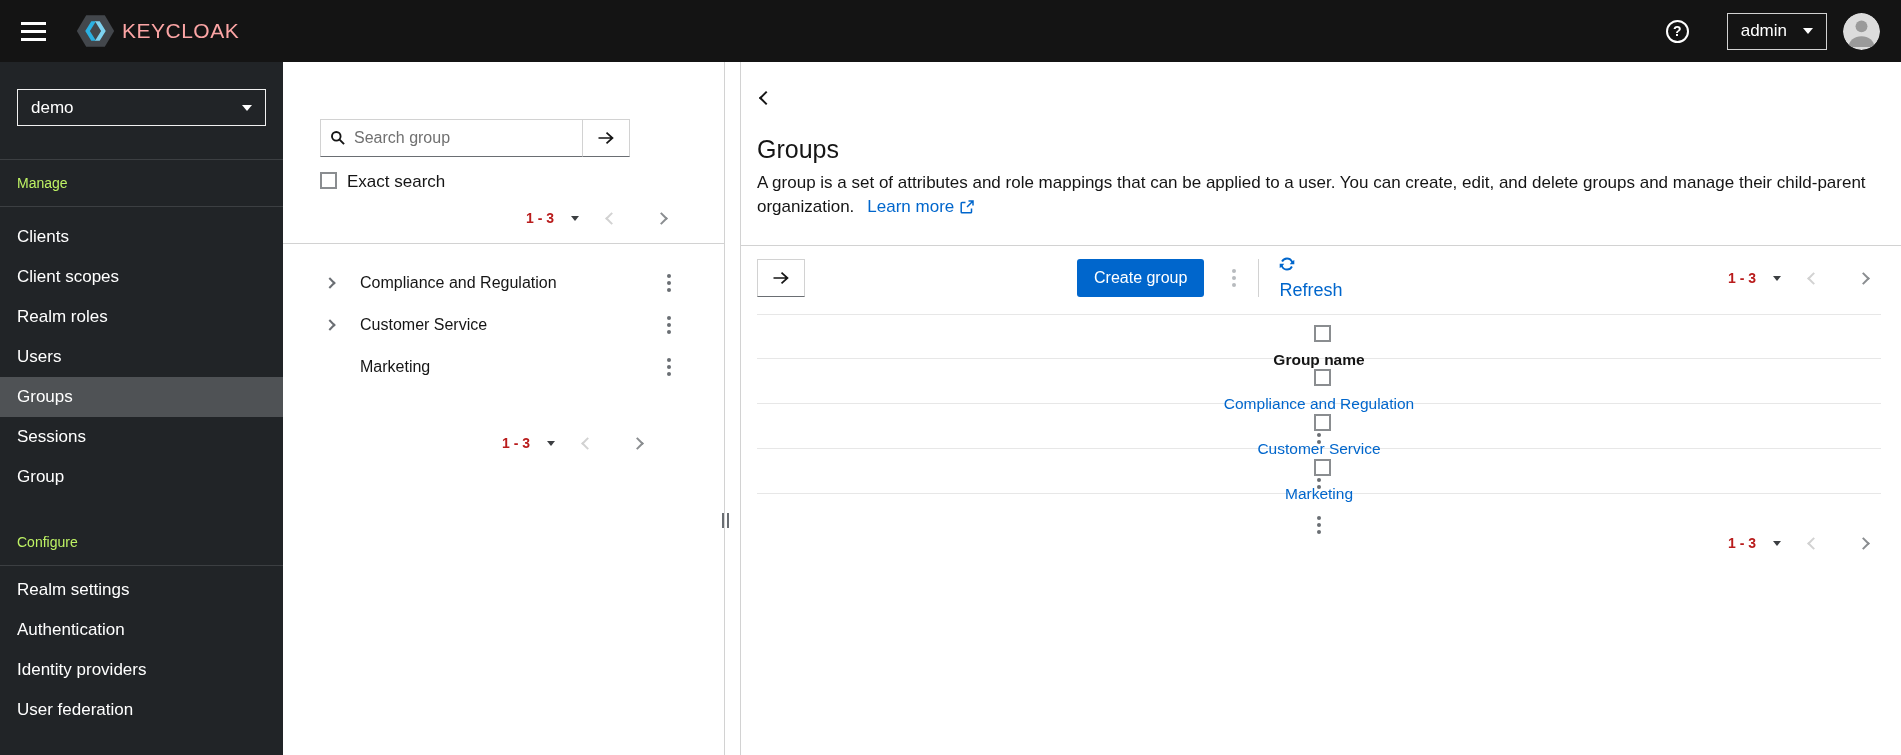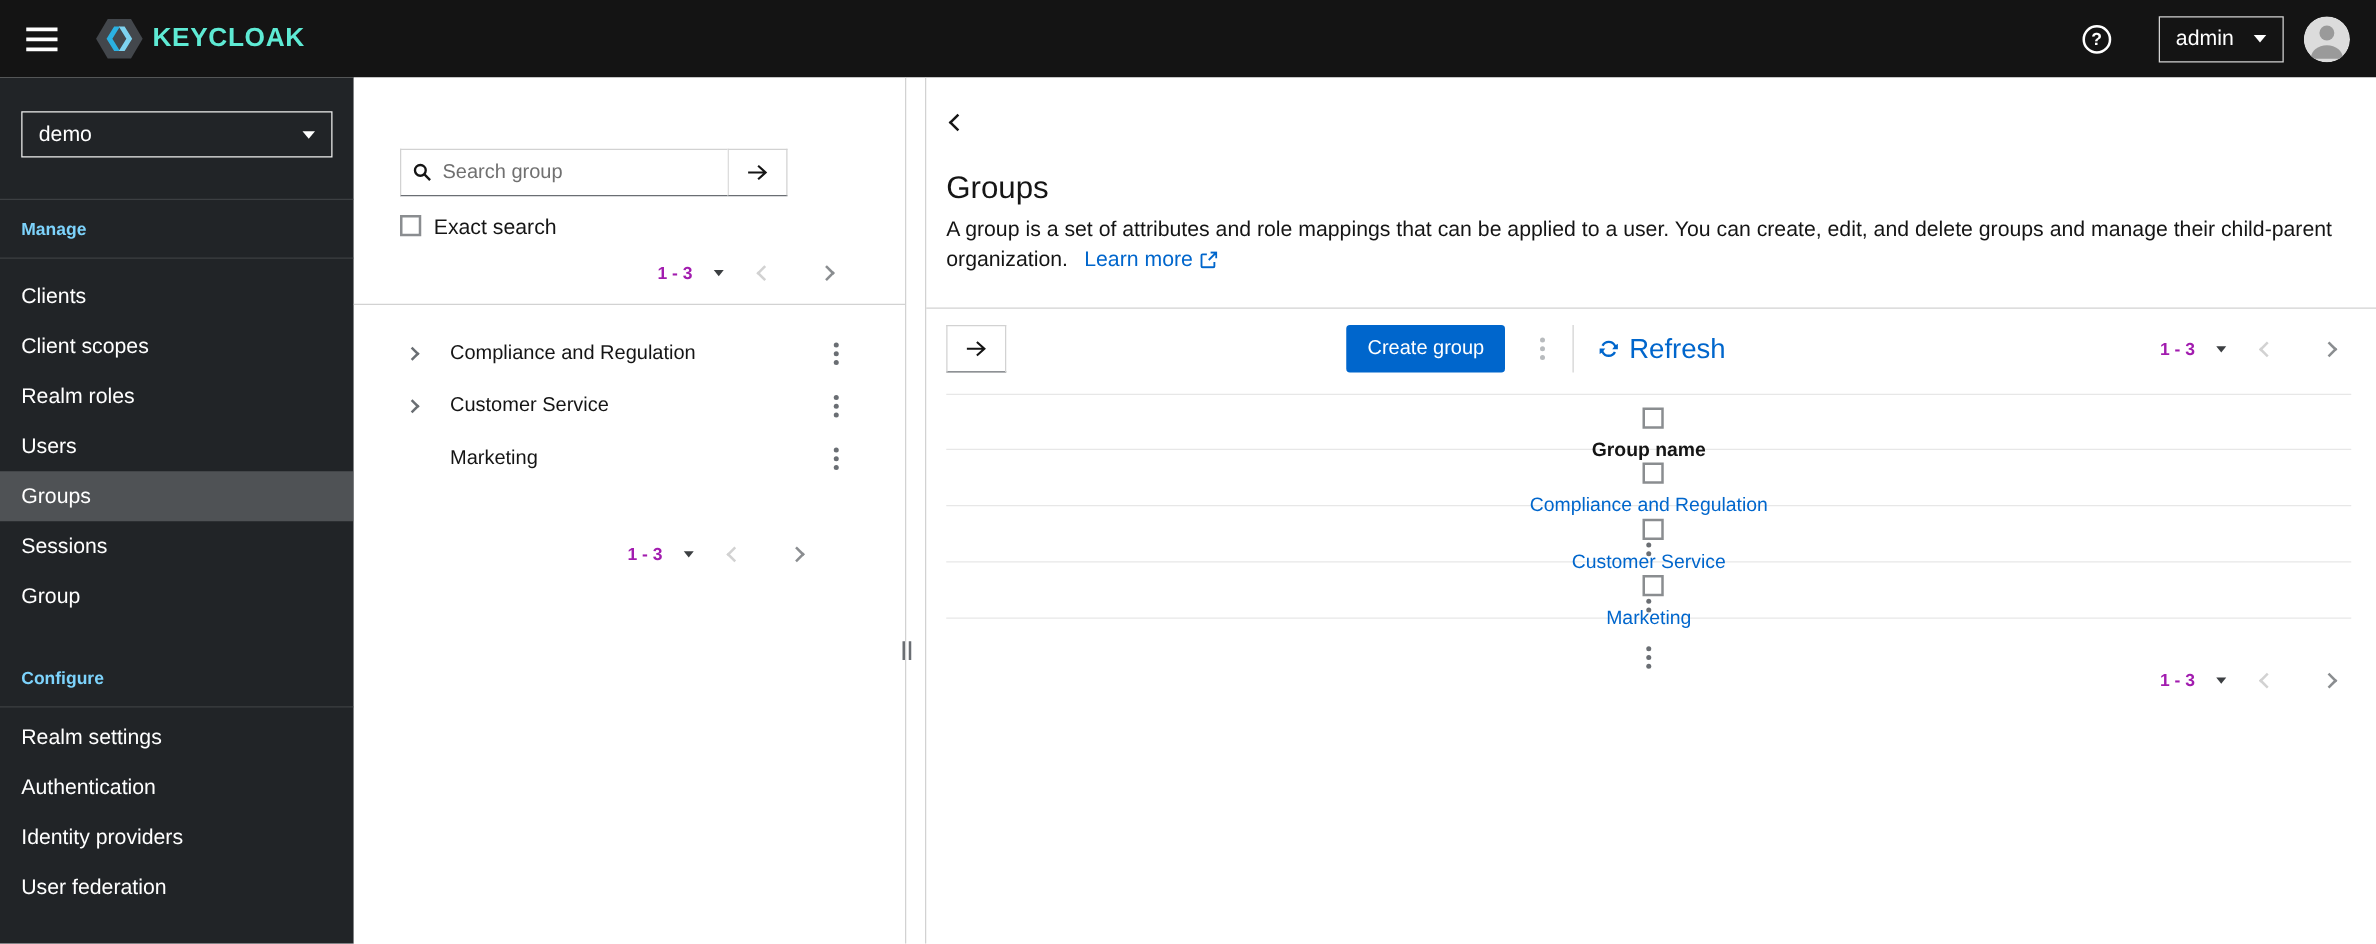--- a/index.html
+++ b/index.html
@@ -12,39 +12,39 @@
   button { background:transparent; border:0; padding:0; font:inherit; color:inherit; cursor:pointer; }
   a { cursor:pointer; }
 
   .app { display:flex; flex-direction:column; width:100%; height:100%; }
 
   
   .masthead { flex:0 0 62px; background:#141414; display:flex; align-items:center; padding:0 21px; }
   .burger { display:flex; flex-direction:column; gap:5px; width:25px; margin-right:29px; }
   .burger i { display:block; height:3px; background:#fff; }
   .brand { display:flex; align-items:center; gap:6px; }
-  .brand-text { font-size:21px; font-weight:700; color:#5eead4; letter-spacing:.5px; }
+  .brand-text { font-size:21px; font-weight:400; color:#fca5a5; letter-spacing:.5px; }
   .mast-right { margin-left:auto; display:flex; align-items:center; }
   .help-btn { width:23px; height:23px; border:2px solid #fff; border-radius:50%; color:#fff;
     font-size:14px; font-weight:700; display:flex; align-items:center; justify-content:center; }
   .user-dd { height:37px; border:1px solid #d2d2d2; display:flex; align-items:center; gap:16px;
     padding:0 13px; color:#fff; font-size:17px; margin-left:38px; }
   .caret { width:0; height:0; border-left:5px solid transparent; border-right:5px solid transparent; border-top:6px solid #fff; }
   .caret.dark { border-left-width:4px; border-right-width:4px; border-top-width:5px; border-top-color:#3c3f42; }
   .avatar { width:37px; height:37px; border-radius:50%; overflow:hidden; margin-left:16px; display:block; }
 
   .frame { flex:1; display:flex; min-height:0; }
 
   
   .sidebar { flex:0 0 283px; background:#212427; }
   .realm-select { margin:27px 17px 0; height:37px; border:1px solid #f0f0f0; display:flex; align-items:center;
     justify-content:space-between; padding:0 13px; color:#fff; font-size:17px; width:calc(100% - 34px); }
   .sb-divider { border:none; border-top:1px solid #3c3f42; margin:0; }
   .sb-divider.m1 { margin-top:33px; }
-  .sb-section-label { color:#7dd3fc; font-size:14px; padding:15px 17px;font-weight:bold; }
+  .sb-section-label { color:#bef264; font-size:14px; padding:15px 17px; }
   .nav { list-style:none; margin:10px 0 0; padding:0; }
   .nav.second { margin-top:4px; }
   .nav li { height:40px; display:flex; align-items:center; padding:0 17px; color:#fff; font-size:17px; cursor:pointer; }
   .nav li.active { background:#4f5255; }
   .configure-block { margin-top:22px; }
 
   
   .tree-panel { flex:0 0 442px; background:#fff; border-right:1px solid #d2d2d2; padding:57px 45px 18px 37px; position:relative; }
   .splitter { position:absolute; right:-5px; top:451px; display:flex; gap:3px; z-index:3; }
   .splitter i { width:2px; height:15px; background:#6a6e73; }
@@ -58,21 +58,21 @@
     padding:0 8px 0 33px; font:inherit; font-size:16px; color:#151515; outline:none; background:#fff; }
   .text-input::placeholder { color:#707070; opacity:1; }
   .ig-btn { width:48px; border:1px solid #d2d2d2; border-bottom-color:#6a6e73; background:#fff;
     display:flex; align-items:center; justify-content:center; }
 
   .exact-row { display:flex; align-items:flex-start; gap:10px; margin-top:15px; font-size:17px; cursor:pointer; }
   input.cbx { appearance:none; -webkit-appearance:none; width:17px; height:17px; border:2px solid #8a8d90;
     background:#fff; margin:0; cursor:pointer; }
 
   .pagination { display:flex; align-items:center; height:24px; }
-  .pag-range { display:flex; align-items:center; gap:17px; font-size:14px; font-weight:700; color:#a21caf; }
+  .pag-range { display:flex; align-items:center; gap:17px; font-size:14px; font-weight:700; color:#b91c1c; }
   .pag-btn { padding:0 13px; margin-left:15px; height:24px; display:flex; align-items:center; }
   .chev { display:inline-block; width:9px; height:9px; border-style:solid; border-color:#8a8d90; border-width:2px 2px 0 0; }
   .chev.right { transform:rotate(45deg); }
   .chev.left  { transform:rotate(-135deg); }
   .chev.disabled { border-color:#d2d2d2; }
   .chev.dark { border-color:#151515; }
   .chev.small { width:8px; height:8px; border-color:#6a6e73; }
 
   .tree-pag-top { justify-content:flex-end; margin-top:14px; }
   .tree-divider { border:none; border-top:1px solid #d2d2d2; margin:13px -45px 0 -37px; }
@@ -93,21 +93,21 @@
   .link { color:#0066cc; text-decoration:none; }
   .learn-more { margin-left:13px; display:inline-flex; align-items:center; gap:6px; font-size:17px; }
   .main-divider { border:none; border-top:1px solid #d2d2d2; margin:26px -20px 0 -16px; }
 
   .toolbar { display:flex; align-items:center; margin-top:13px; height:38px; }
   .toolbar .input-group { width:303px; }
   .btn-primary { margin-left:17px; height:38px; padding:0 17px; background:#0066cc; color:#fff; font-size:16px;
     border-radius:3px; display:flex; align-items:center; }
   .toolbar-kebab { margin-left:16px; padding:6px 12px; }
   .vr { width:1px; height:38px; background:#d2d2d2; margin-left:10px; }
-  .refresh-btn { margin-left:12px; display:flex; align-items:center; gap:8px; color:#0066cc; font-size:22px; padding:0 8px; }
+  .refresh-btn { margin-left:12px; display:flex; gap:8px; color:#0066cc; font-size:18px; padding:0 8px;flex-direction:column; }
   .toolbar .pagination { margin-left:auto; }
 
   .grid { margin-top:17px; }
   .g-row { display:flex; align-items:center; height:45px; border-bottom:1px solid #e7e7e7;flex-direction:column; }
   .g-row.head { border-top:1px solid #e7e7e7; font-weight:700; font-size:16px; }
   .cell-check { flex:0 0 36px; display:flex; align-items:center; padding-left:6px; }
   .cell-name { flex:1; font-size:15.5px; }
   .cell-name a { font-size:15.5px; }
   .cell-kebab { flex:0 0 44px; display:flex; justify-content:center; }
   .bottom-pag { justify-content:flex-end; margin-top:37px; }

